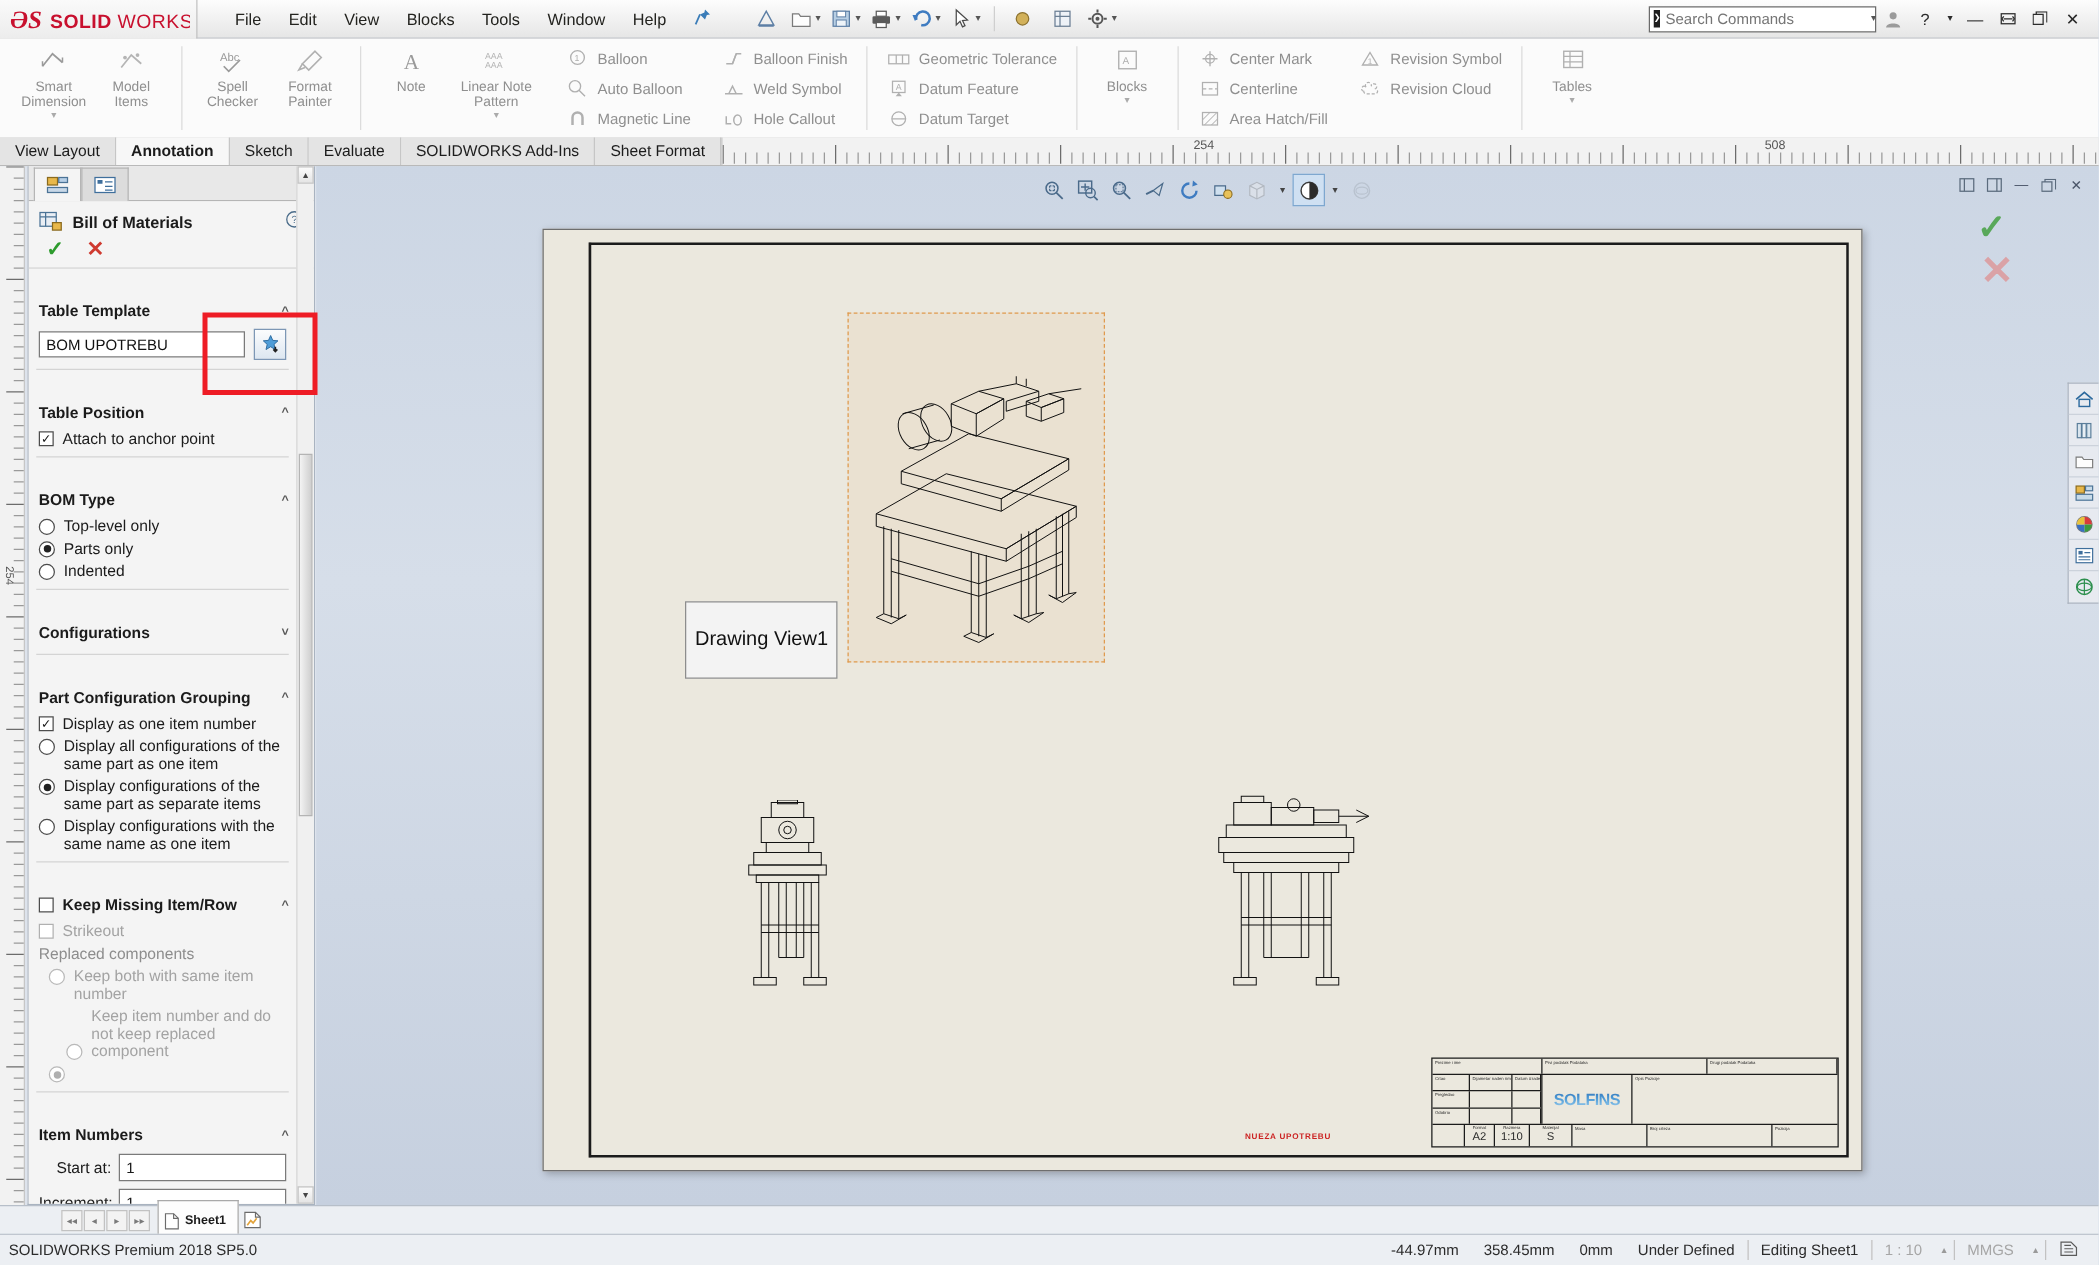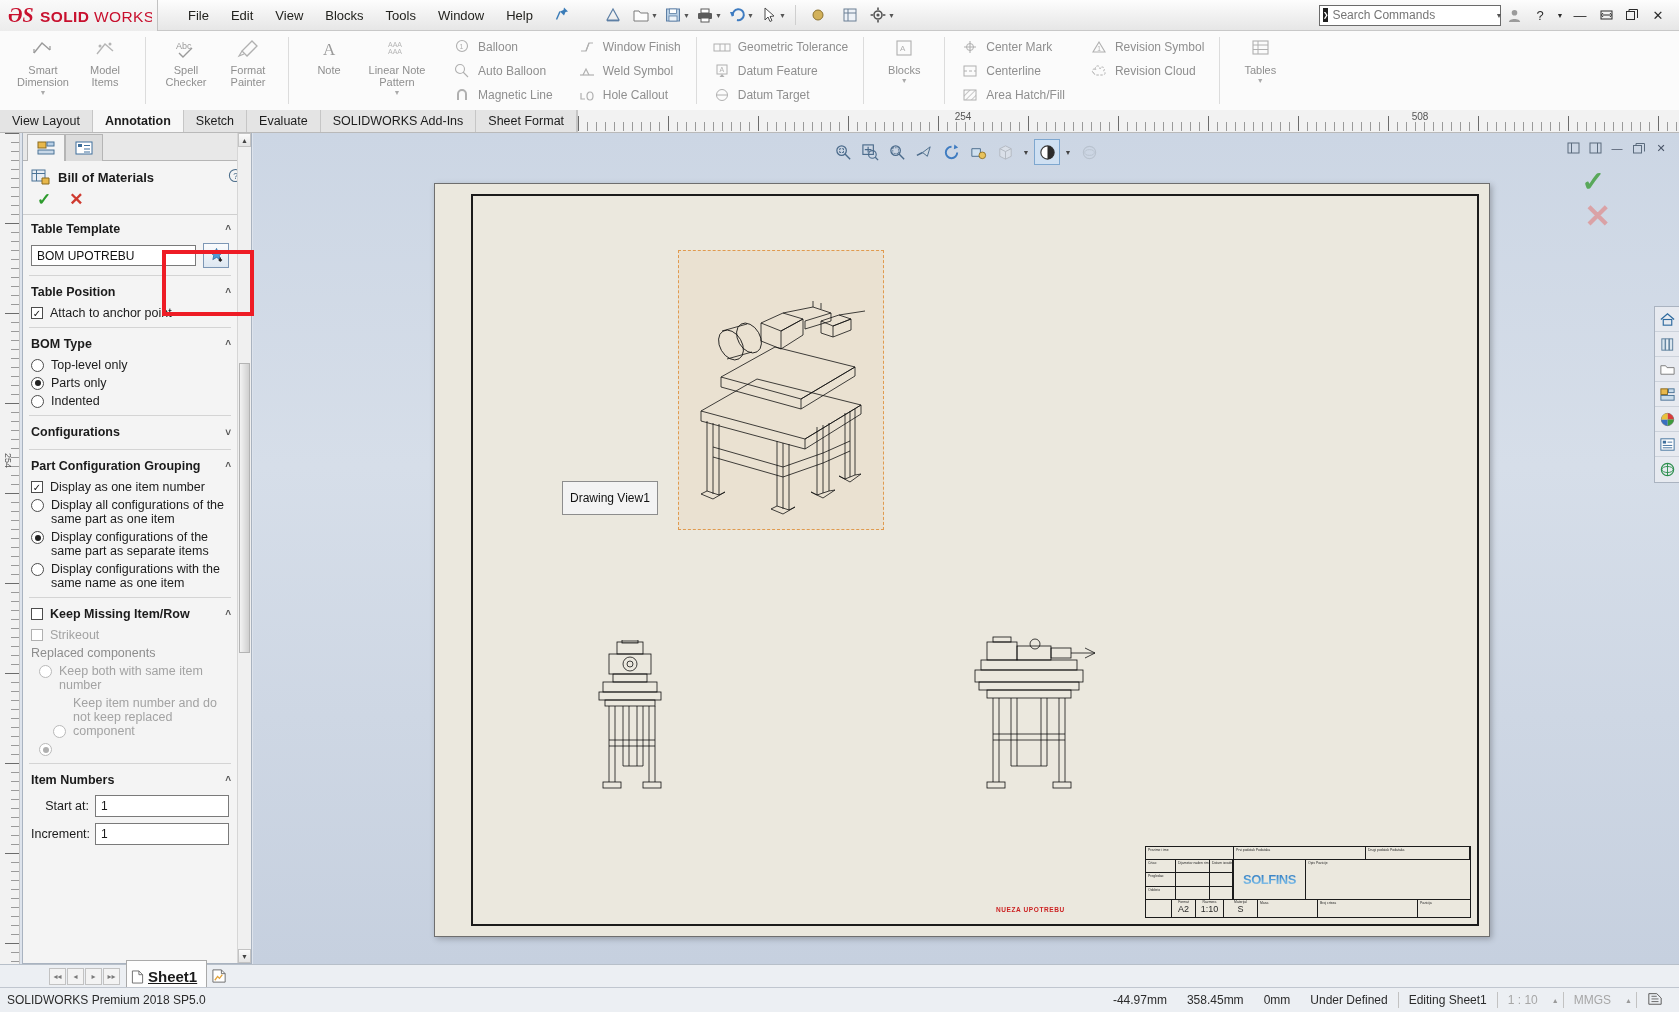--- a/index.html
+++ b/index.html
@@ -141,21 +141,21 @@
   .pm-scroll .up, .pm-scroll .dn {
     height:14px; background:linear-gradient(180deg,#fbfbfb,#e4e4e4); border:1px solid #c3c3c3;
     display:flex;align-items:center;justify-content:center;font-size:7px;color:#444;
   }
   .pm-scroll .dn { position:absolute; bottom:0; left:0; right:0; }
   .pm-scroll .thumb {
     position:absolute; left:1px; right:1px; top:230px; height:290px;
     background:linear-gradient(90deg,#f3f3f3,#cfcfcf); border:1px solid #b4b4b4;
   }
   .sect-head {
-    display:flex; align-items:center; padding:7px 6px 5px 8px; font-weight:bold; font-size:12.5px; color:#1b1b1b;
+    display:flex; align-items:center; padding:7px 6px 5px 8px; font-weight:bold; font-size:12.5px; color:#1b1b1b;margin-top:20px;
   }
   .sect-head .chev { margin-left:auto; font-size:10px; color:#555; }
   .pm-row { padding:2px 8px; display:flex; align-items:center; gap:7px; }
   .pm-divider { height:1px; background:#d4d4d4; margin:5px 6px 2px 6px; }
   .txtfield {
     flex:1; height:21px; background:#fff; border:1px solid #7a7a7a;
     display:flex; align-items:center; padding:0 5px; font-size:12px; color:#111;
   }
   .browse-btn {
     width:26px; height:25px; background:linear-gradient(180deg,#fbfcfd,#dde7f1);
@@ -208,22 +208,22 @@
     position:absolute; left:36px; top:10px; right:10px; bottom:10px;
     border:2px solid #1b1b1b; background:#ebe8de;
   }
   .sheet-leftbar { position:absolute; left:36px; top:10px; width:2px; bottom:10px; background:#1b1b1b; }
 
   .view-box {
     position:absolute; left:205px; top:54px; width:206px; height:280px;
     border:1px dashed #e09a4e; background:rgba(231,184,132,0.14);
   }
   .tooltip {
-    position:absolute; left:89px; top:285px; padding:9px 7px; background:#f3f3f3;
-    border:1px solid #8d8d8d; font-size:12px; color:#111; z-index:25;
+    position:absolute; left:75px; top:285px; padding:21px 7px; background:#f3f3f3;
+    border:1px solid #8d8d8d; font-size:16px; color:#111; z-index:25;
   }
   .titleblock {
     position:absolute; right:6px; bottom:6px; width:326px; height:72px;
     border:1px solid #1b1b1b; background:#ebe8de; font-size:3.4px; color:#2b2b2b;
   }
   .tb-row { display:flex; border-bottom:1px solid #1b1b1b; }
   .tb-cell { border-right:1px solid #1b1b1b; padding:1px 2px; overflow:hidden; white-space:nowrap; }
   .solfins {
     font-size:13px; font-weight:bold; letter-spacing:-.5px;
     background:linear-gradient(180deg,#2d6fb5 0%,#4d9ad6 45%,#9fd0ee 100%);
@@ -246,21 +246,21 @@
   
   .sheetbar {
     position:absolute; left:0; bottom:25px; width:1679px; height:23px;
     background:#eceff3; border-top:1px solid #b7bfc9; display:flex; align-items:center;
   }
   .navb { width:17px; height:17px; display:flex;align-items:center;justify-content:center;
           font-size:8px; color:#7a7a7a; border:1px solid #c2c2c2; background:#f3f3f3; margin-left:1px;}
   .sheet-tab {
     margin-left:6px; height:32px; padding:0 9px 0 4px; background:#fdfdfd;
     border:1px solid #a9a9a9; border-bottom:none; display:flex; align-items:center; gap:4px;
-    font-size:15px; font-weight:bold;text-decoration:underline;
+    font-size:10px; font-weight:bold;
   }
   .addsheet { width:24px; height:21px; display:flex;align-items:center;justify-content:center; }
 
   
   .statusbar {
     position:absolute; left:0; bottom:0; width:1679px; height:25px;
     background:#eceff3; border-top:1px solid #c0c6cf;
     display:flex; align-items:center; font-size:12px; color:#2b2b2b;
   }
   .statusbar .left { padding-left:7px; }
@@ -510,21 +510,21 @@
     </div>
 
     <div class="rgroup small-col">
       <div class="small-btn">
         <span class="ic">
             <svg width="18" height="16" viewBox="0 0 18 16">
               <path d="M3 12 L8 12 L11 4 L15 4" fill="none" stroke="#b0b0b0" stroke-width="1.2"></path>
               <path d="M8 12 L11 4" stroke="#b0b0b0" stroke-width="1.2"></path>
             </svg>
           </span>
-        <span>Window Finish</span>
+        <span>Balloon Finish</span>
       </div>
       <div class="small-btn">
         <span class="ic">
             <svg width="18" height="16" viewBox="0 0 18 16">
               <path d="M2 12 H16" stroke="#b0b0b0" stroke-width="1.2"></path>
               <path d="M5 12 L8 6 L11 12" fill="none" stroke="#b0b0b0" stroke-width="1.2"></path>
             </svg>
           </span>
         <span>Weld Symbol</span>
       </div>

